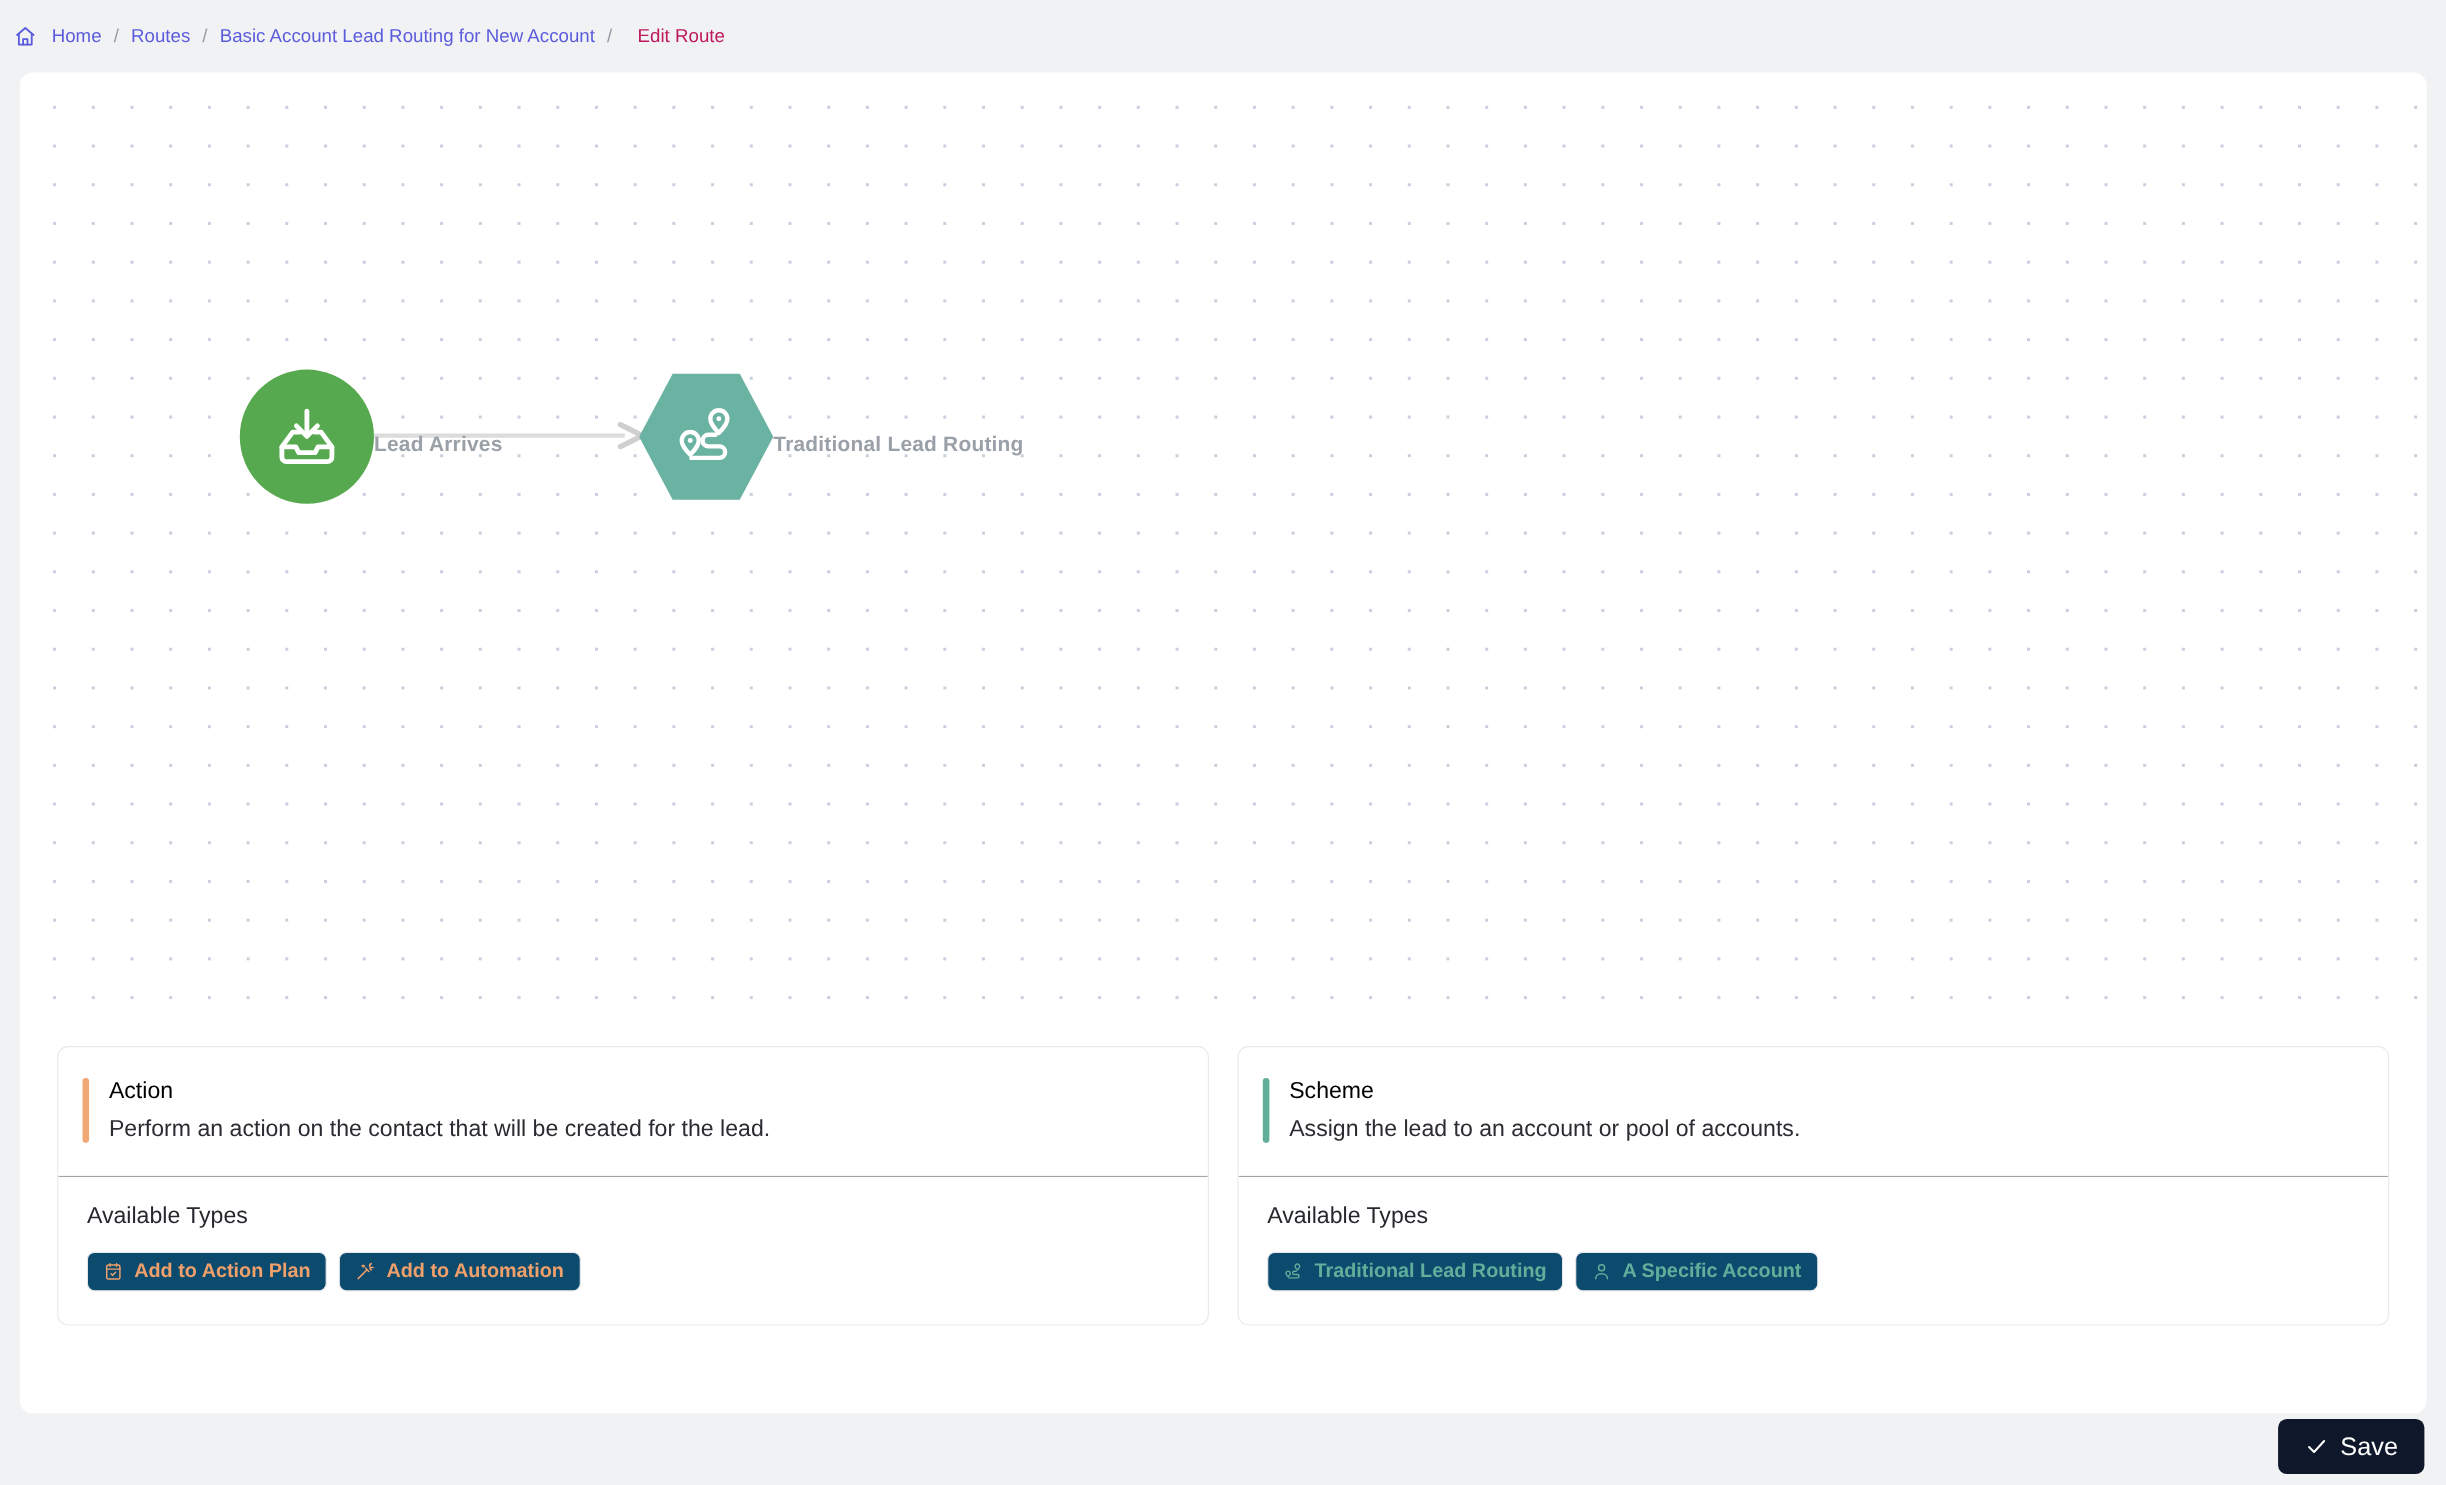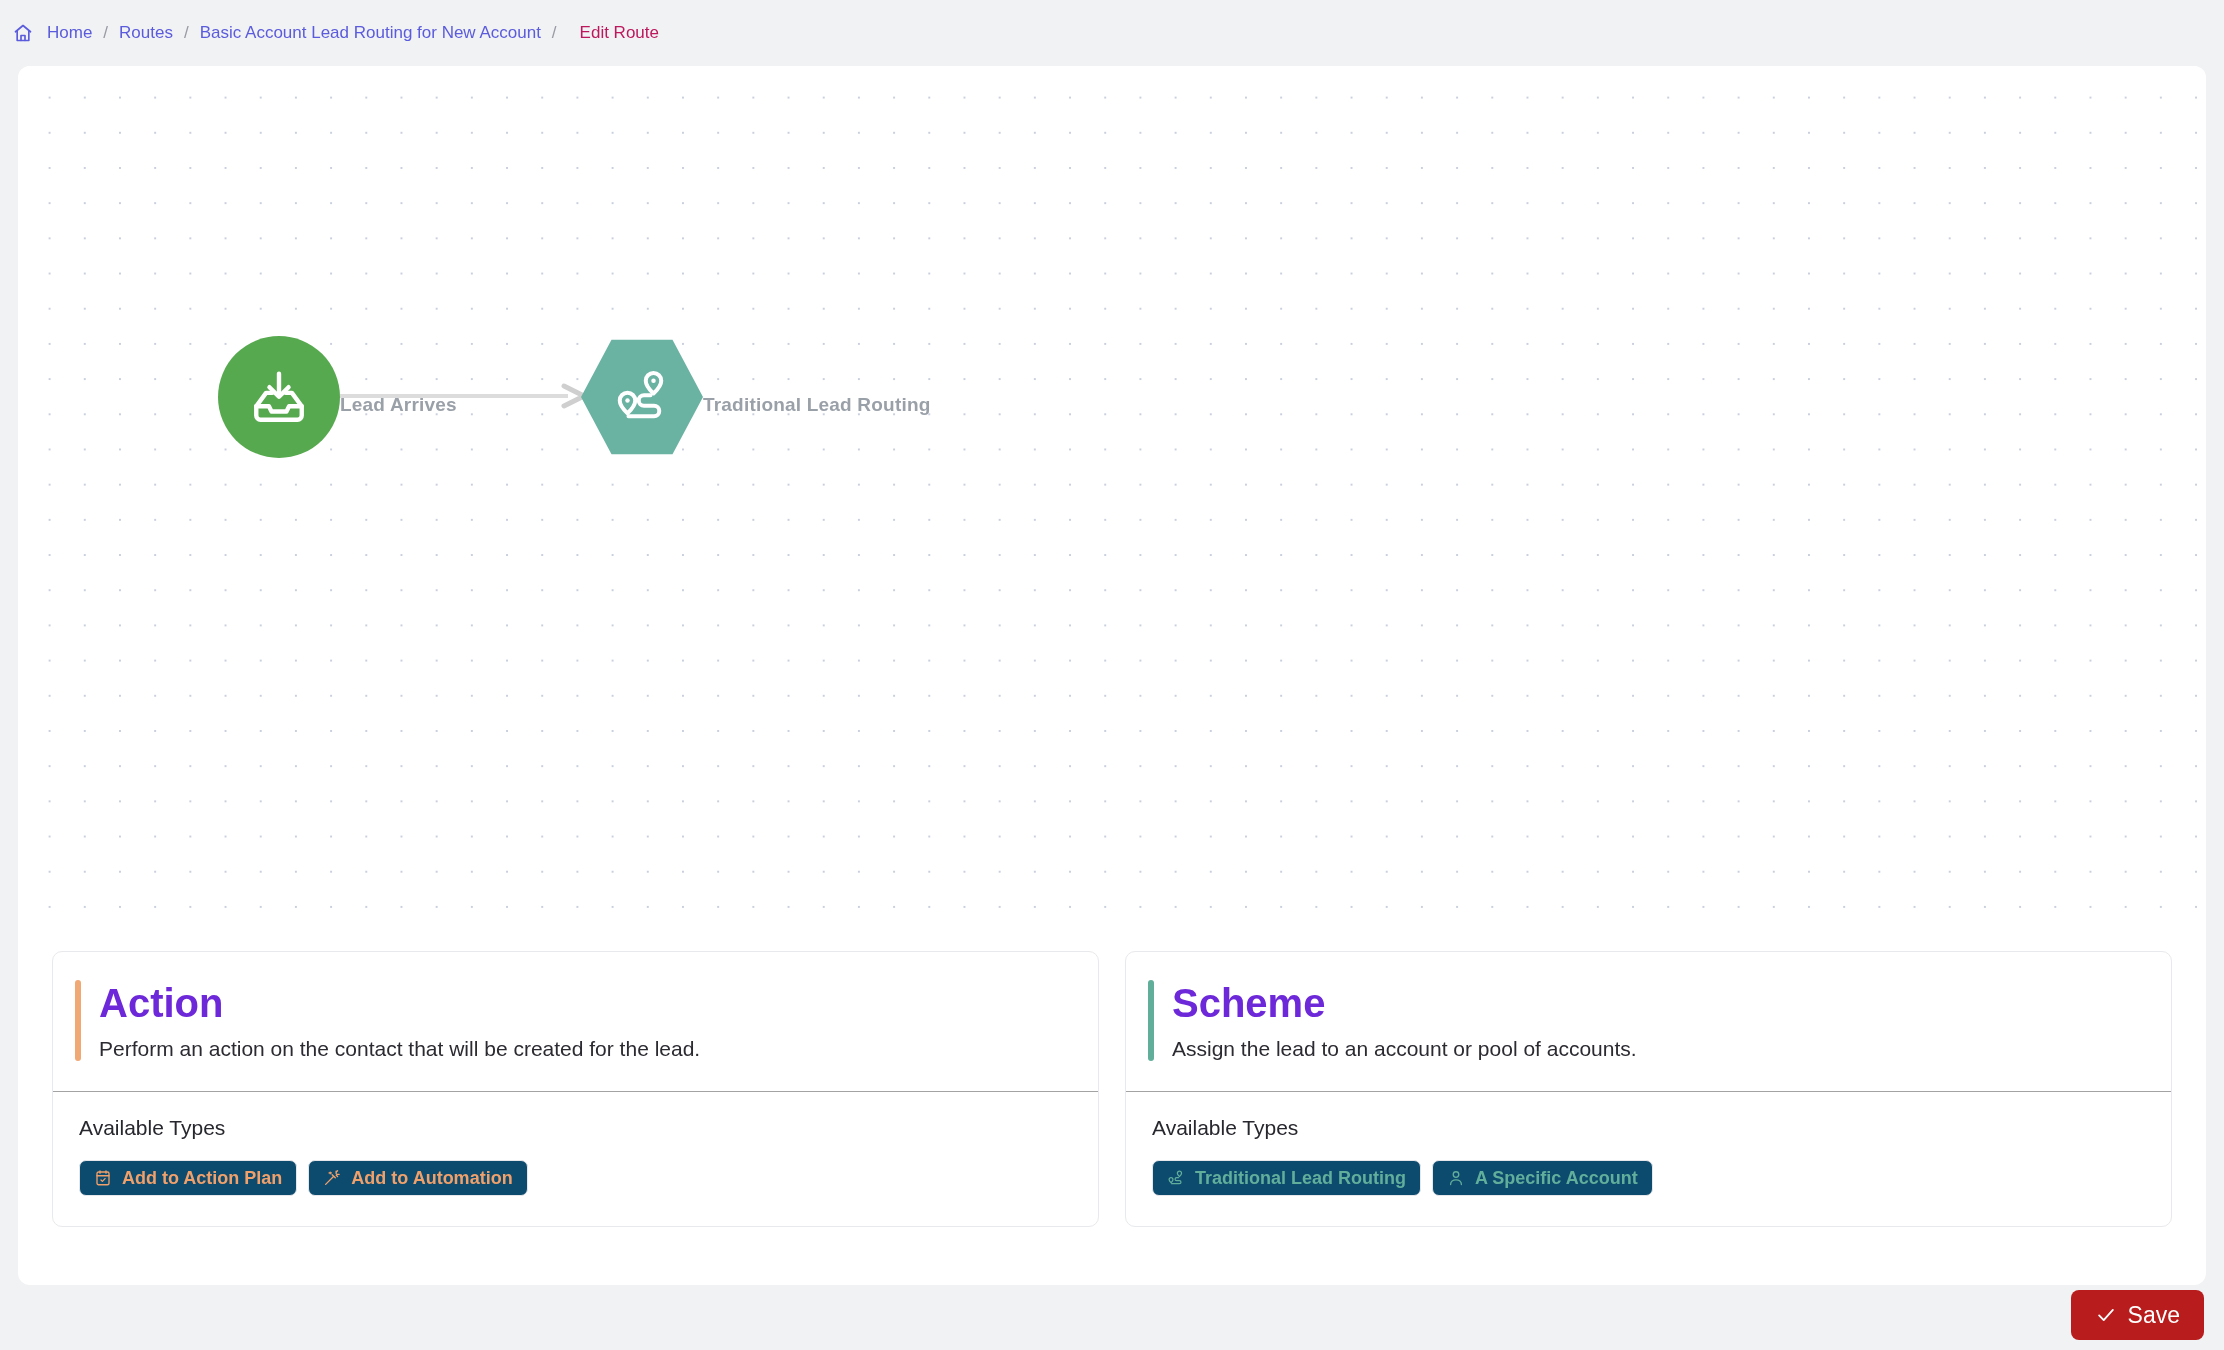--- a/index.html
+++ b/index.html
@@ -91,21 +91,21 @@
     flex: 1;
     background: #ffffff;
     border: 1px solid #e8e9ec;
     border-radius: 10px;
     overflow: hidden;
   }
   .panel-head { padding: 28px 28px 30px 22px; display: flex; }
   .accent-bar { width: 6px; border-radius: 4px; flex: 0 0 6px; margin-right: 18px; }
   .accent-orange { background: #f0a875; }
   .accent-green  { background: #61ae9b; }
-  .panel-title { font-size: 40px; font-weight: bold; color: #6d28d9; line-height: 1.18; }
+  .panel-title { font-size: 21px; font-weight: normal; color: #000000; line-height: 1.18; }
   .panel-desc  { font-size: 21px; color: #2b2b31; margin-top: 10px; }
 
   .panel-body { border-top: 1px solid #a3a3a3; padding: 24px 26px 30px 26px; }
   .avail-label { font-size: 21px; color: #27272e; }
 
   .chips { display: flex; gap: 11px; margin-top: 20px; flex-wrap: wrap; }
   .chip {
     display: inline-flex;
     align-items: center;
     gap: 10px;
@@ -128,21 +128,21 @@
     position: absolute;
     right: 20px;
     bottom: 10px;
     display: flex;
     justify-content: flex-end;
   }
   .save-btn {
     display: inline-flex;
     align-items: center;
     gap: 11px;
-    background: #b91c1c;
+    background: #0f172a;
     color: #ffffff;
     border: none;
     border-radius: 8px;
     height: 50px;
     padding: 0 24px;
     font-size: 23px;
     font-family: "Liberation Sans", sans-serif;
     cursor: pointer;
   }
 </style>

